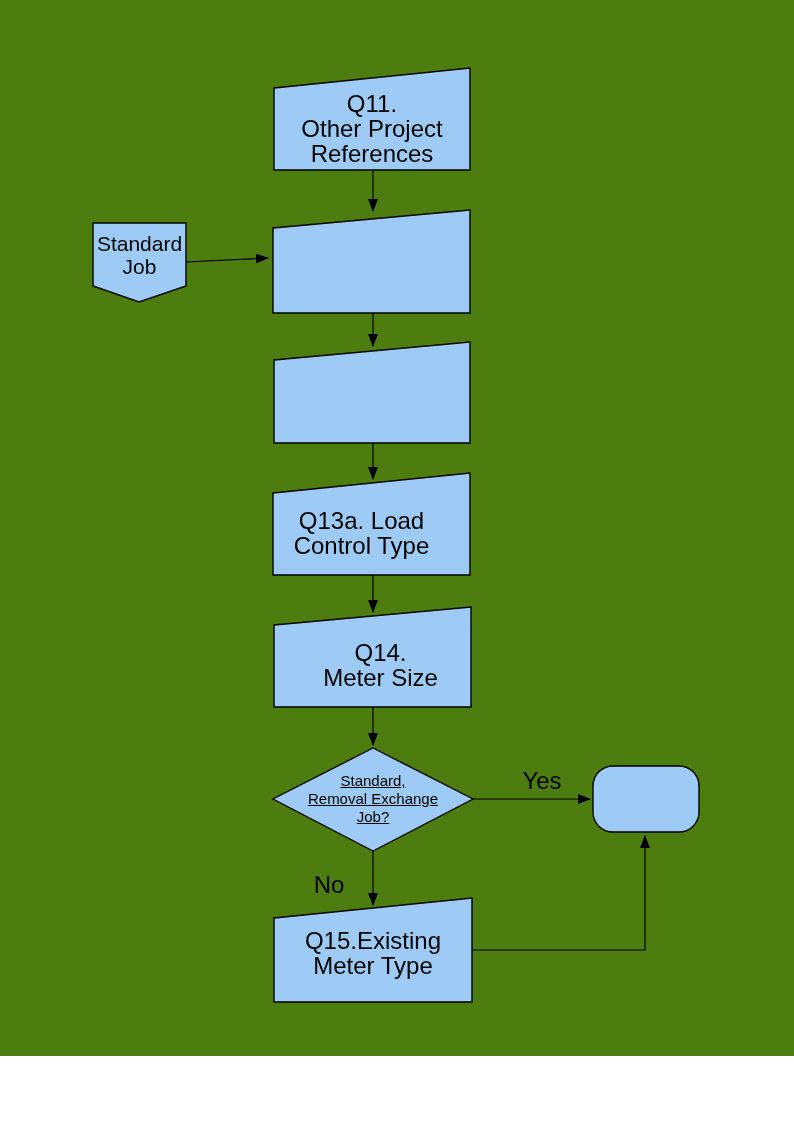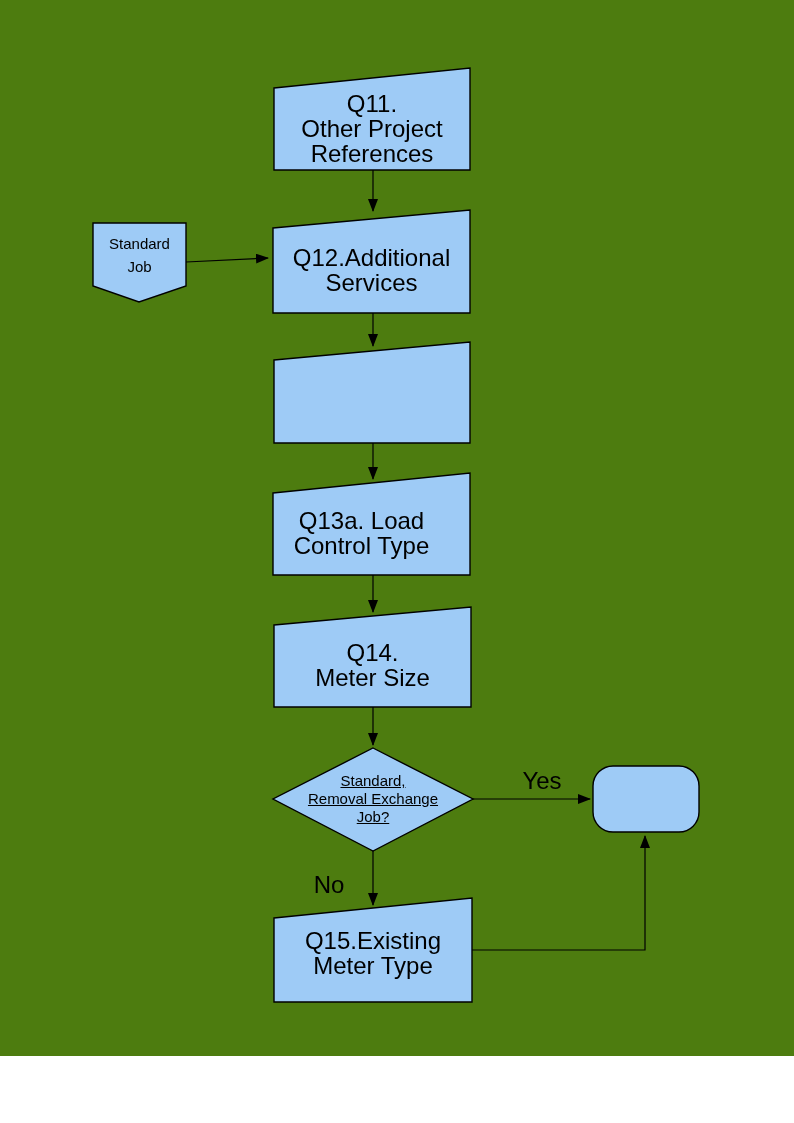--- a/index.html
+++ b/index.html
@@ -22,21 +22,21 @@
     align-items: center;
     justify-content: center;
     text-align: center;
     color: #000000;
     font-size: 24px;
     line-height: 25px;
     pointer-events: none;
   }
   .node-label .lbl { white-space: pre-line; }
   .node-label.small { font-size: 15px; line-height: 18px; text-decoration: underline; }
-  .node-label.medium { font-size: 15px; line-height: 23px; }
+  .node-label.medium { font-size: 21px; line-height: 23px; }
   .edge-label {
     position: absolute;
     display: flex;
     align-items: center;
     justify-content: center;
     color: #000000;
     font-size: 24px;
     line-height: 26px;
     pointer-events: none;
   }
@@ -82,32 +82,28 @@
     <span class="lbl">Q11.
 Other Project
 References</span>
   </div>
 
   <div class="node-label medium" style="left:93px; top:223px; width:93px; height:64px;">
     <span class="lbl">Standard
 Job</span>
   </div>
 
-  <div class="node-label" style="left:273px; top:226px; width:197px; height:87px;">
-    <span class="lbl">Q12.Additional
-Services</span>
-  </div>
 
 
   <div class="node-label" style="left:263px; top:491px; width:197px; height:84px;text-align:center;">
     <span class="lbl">Q13a. Load
 Control Type</span>
   </div>
 
-  <div class="node-label" style="left:274px; top:623px; width:197px; height:84px;">
+  <div class="node-label" style="left:274px; top:623px; width:197px; height:84px;padding-left:8px;">
     <span class="lbl">Q14.
 Meter Size</span>
   </div>
 
   <div class="node-label small" style="left:288px; top:762px; width:170px; height:74px;">
     <span class="lbl">Standard,
 Removal Exchange
 Job?</span>
   </div>
 

